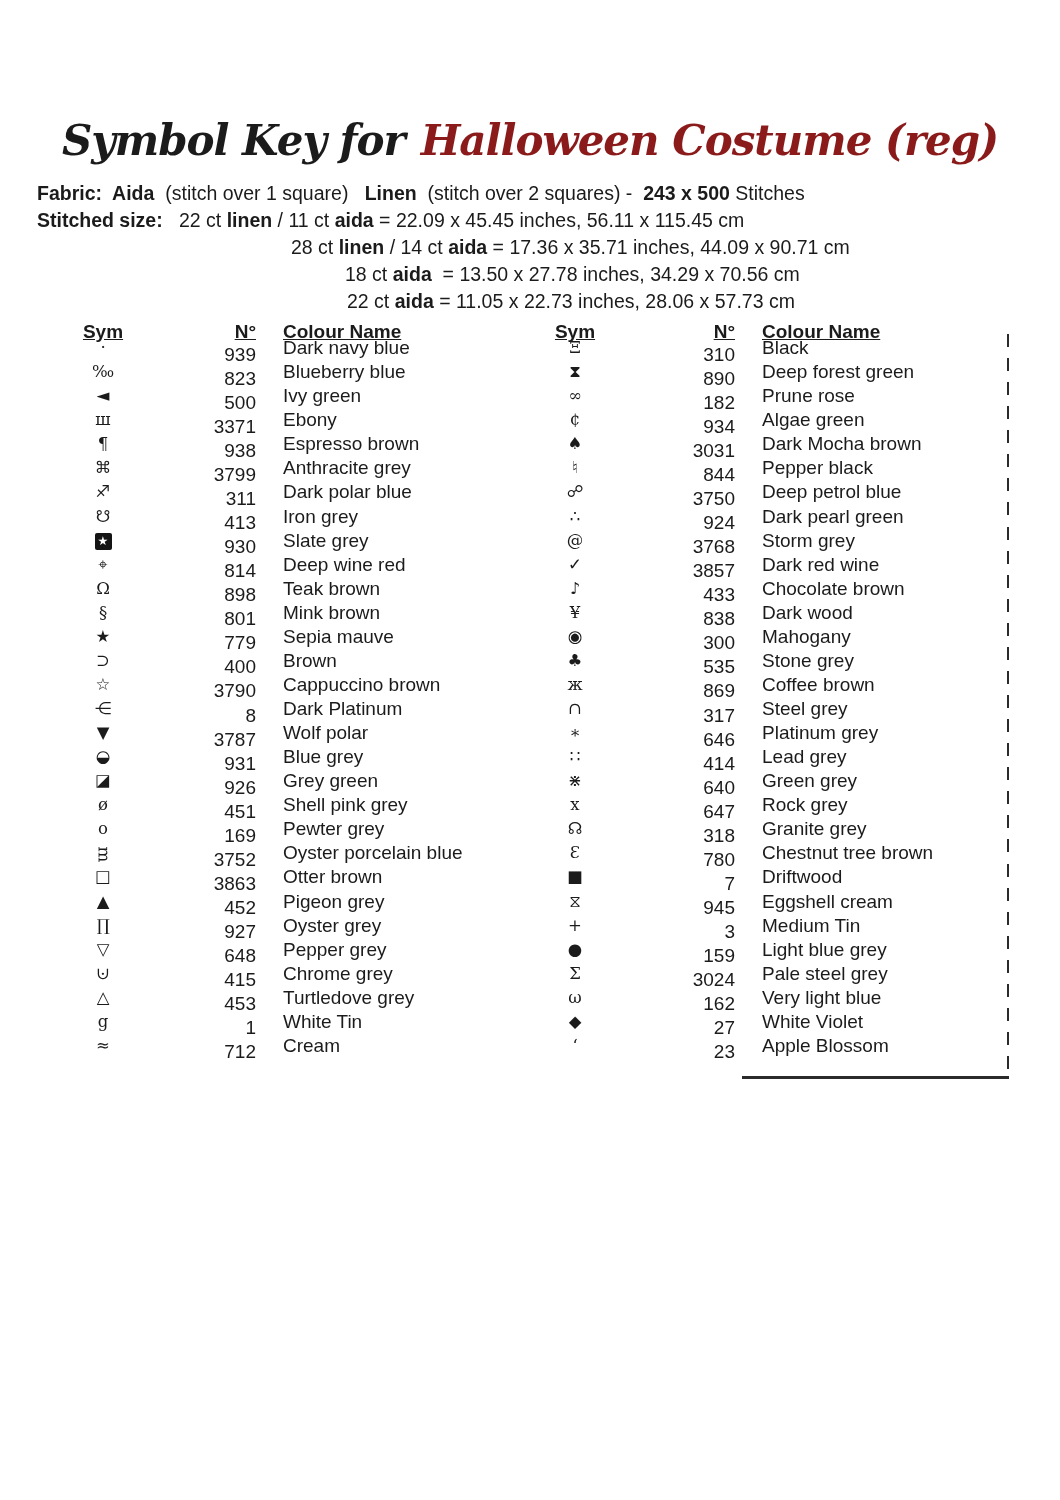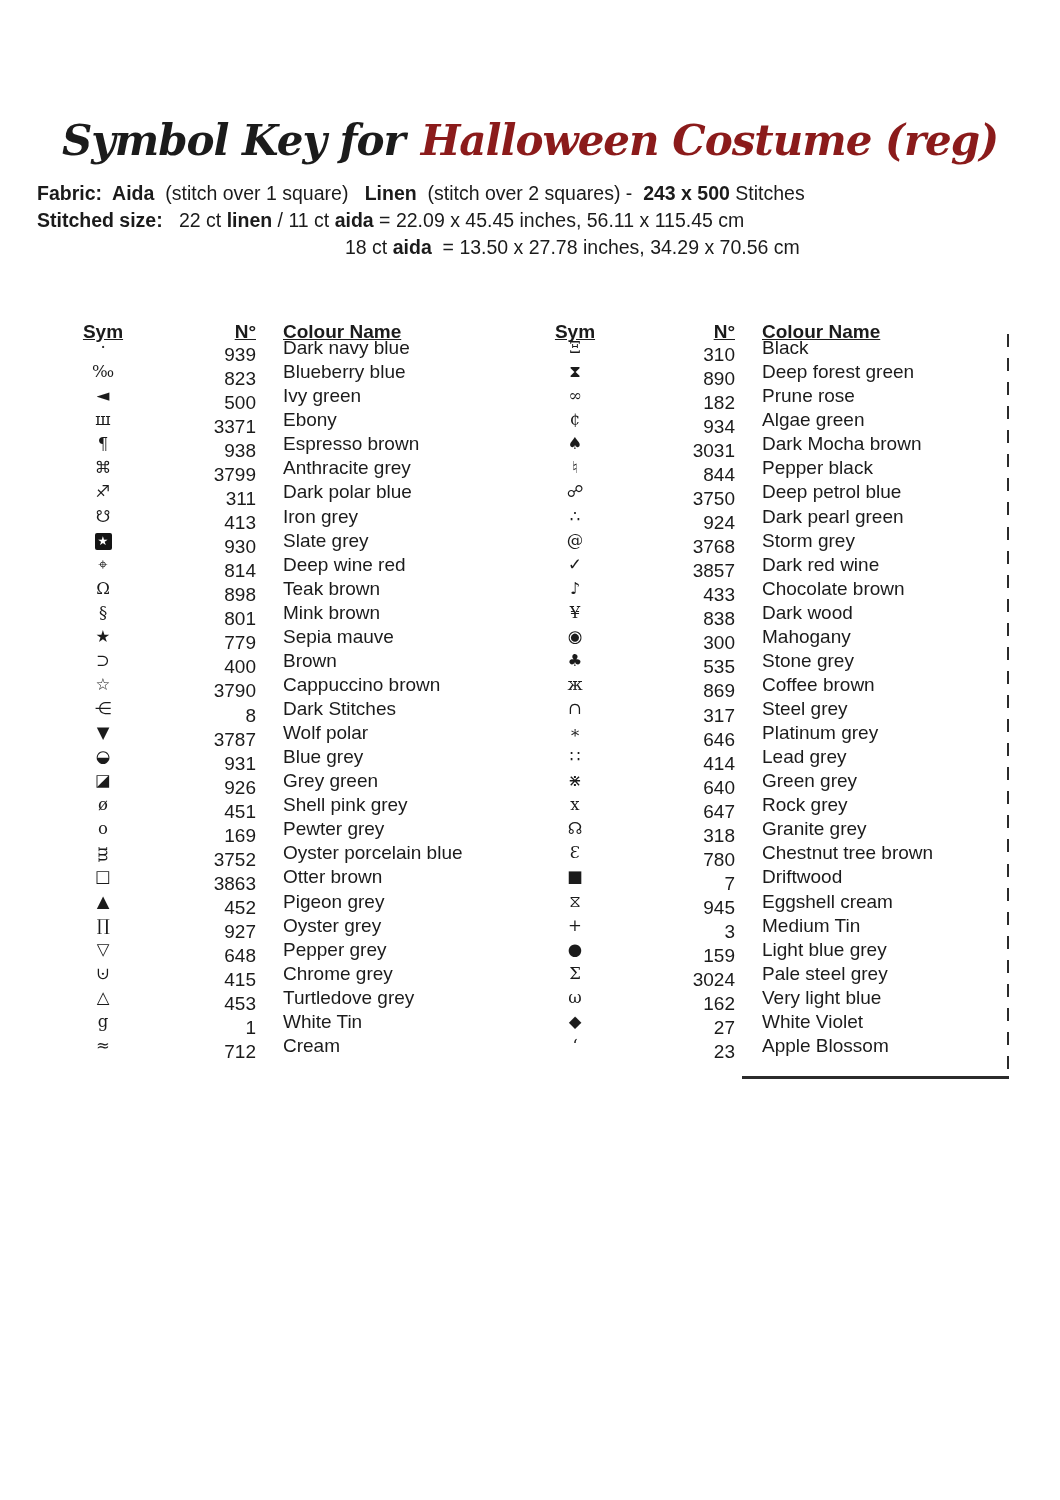--- a/index.html
+++ b/index.html
@@ -54,21 +54,23 @@
 </head>
 <body>
 
 <div class="page">
 
   <div class="title"><span class="t-black">Symbol Key for</span><span class="t-red" style="color: rgb(139, 27, 27);">Halloween Costume (reg)</span></div>
 
   <div class="fabric">
     <div class="fline ind0"><span class="b">Fabric:  Aida  </span><span>(stitch over 1 square)   </span><span class="b">Linen  </span><span>(stitch over 2 squares) -  </span><span class="b">243 x 500</span><span> Stitches</span></div>
     <div class="fline ind1"><span class="b">Stitched size:</span><span>   22 ct </span><span class="b">linen</span><span> / 11 ct </span><span class="b">aida</span><span> = 22.09 x 45.45 inches, 56.11 x 115.45 cm</span></div>
+    <div class="fline ind2"><span>28 ct </span><span class="b">linen</span><span> / 14 ct </span><span class="b">aida</span><span> = 17.36 x 35.71 inches, 44.09 x 90.71 cm</span></div>
     <div class="fline ind3"><span>18 ct </span><span class="b">aida</span><span>  = 13.50 x 27.78 inches, 34.29 x 70.56 cm</span></div>
+    <div class="fline ind4"><span>22 ct </span><span class="b">aida</span><span> = 11.05 x 22.73 inches, 28.06 x 57.73 cm</span></div>
   </div>
 
   <div class="ktable left">
     <span class="h hsym">Sym</span>
     <span class="h hnum">N°</span>
     <span class="h hname">Colour Name</span>
 
   <span class="sym">·</span>
       <span class="num">939</span>
       <span class="cname">Dark navy blue</span>
@@ -109,21 +111,21 @@
       <span class="num">779</span>
       <span class="cname">Sepia mauve</span>
       <span class="sym">⊃</span>
       <span class="num">400</span>
       <span class="cname">Brown</span>
       <span class="sym">☆</span>
       <span class="num">3790</span>
       <span class="cname">Cappuccino brown</span>
       <span class="sym">⋲</span>
       <span class="num">8</span>
-      <span class="cname">Dark Stitches</span>
+      <span class="cname">Dark Platinum</span>
       <span class="sym">▼</span>
       <span class="num">3787</span>
       <span class="cname">Wolf polar</span>
       <span class="sym">◒</span>
       <span class="num">931</span>
       <span class="cname">Blue grey</span>
       <span class="sym">◪</span>
       <span class="num">926</span>
       <span class="cname">Grey green</span>
       <span class="sym">ø</span>

